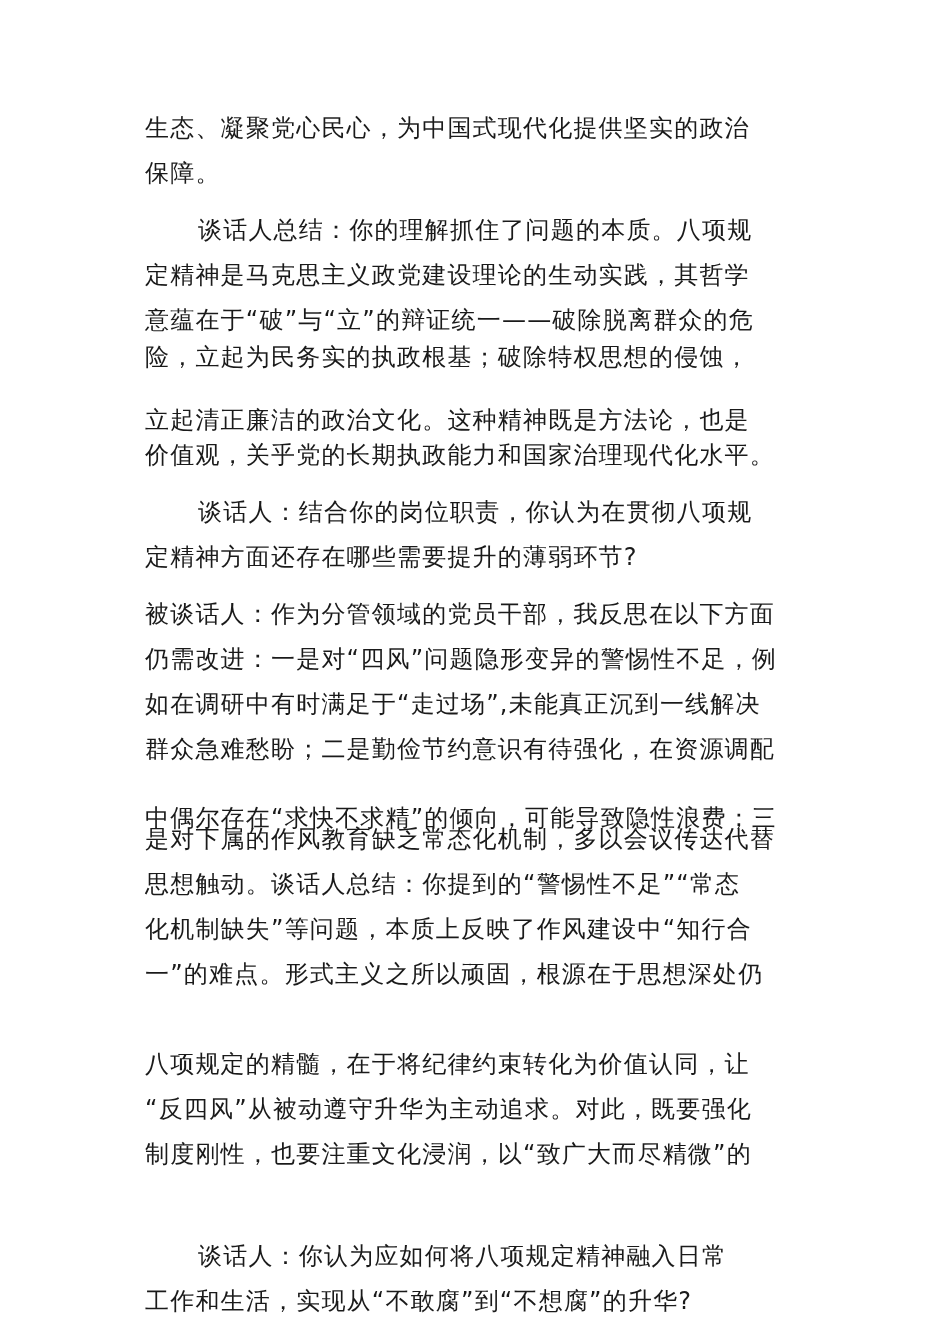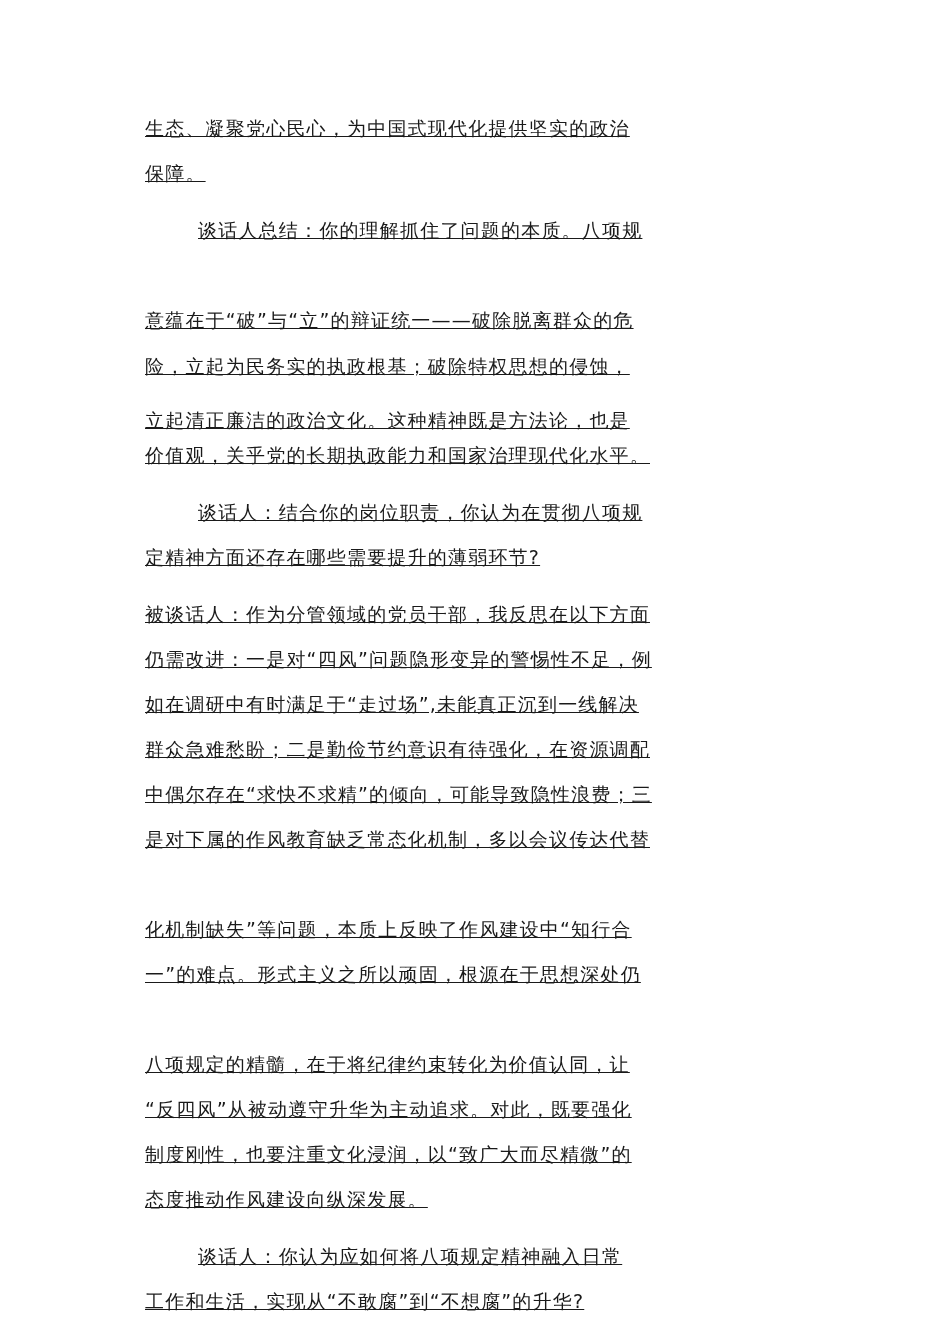--- a/index.html
+++ b/index.html
@@ -1,42 +1,43 @@
 <!DOCTYPE html>
 <html><head>
   <meta charset="utf-8">
   <style>
     html, body { margin: 0; padding: 0; background: #ffffff; }
     body { width: 950px; height: 1344px; overflow: hidden; position: relative;
       font-family: "DejaVu Sans", "Liberation Sans", sans-serif; color: #1a1a1a; }
     .page { position: absolute; left: 0; top: 0; width: 950px; height: 1344px; }
-    .line { position: absolute; left: 145px; font-size: 19px; line-height: 30px;
-      white-space: nowrap; letter-spacing: 1.2px; text-decoration: underline; }
+    .line { position: absolute; left: 145px; font-size: 24px; line-height: 30px;
+      white-space: nowrap; letter-spacing: 1.2px; }
     .indent { left: 198px; }
   </style>
 </head>
 <body>
 
 <div class="page">
   <div class="line" style="top:113px">生态、凝聚党心民心，为中国式现代化提供坚实的政治</div>
   <div class="line" style="top:158px">保障。</div>
   <div class="line indent" style="top:215px">谈话人总结：你的理解抓住了问题的本质。八项规</div>
+  <div class="line" style="top:260px">定精神是马克思主义政党建设理论的生动实践，其哲学</div>
   <div class="line" style="top:305px">意蕴在于“破”与“立”的辩证统一——破除脱离群众的危</div>
-  <div class="line" style="top:351px">险，立起为民务实的执政根基；破除特权思想的侵蚀，</div>
+  <div class="line" style="top:342px">险，立起为民务实的执政根基；破除特权思想的侵蚀，</div>
   <div class="line" style="top:405px">立起清正廉洁的政治文化。这种精神既是方法论，也是</div>
   <div class="line" style="top:440px">价值观，关乎党的长期执政能力和国家治理现代化水平。</div>
   <div class="line indent" style="top:497px">谈话人：结合你的岗位职责，你认为在贯彻八项规</div>
   <div class="line" style="top:542px">定精神方面还存在哪些需要提升的薄弱环节?</div>
   <div class="line" style="top:599px">被谈话人：作为分管领域的党员干部，我反思在以下方面</div>
   <div class="line" style="top:644px">仍需改进：一是对“四风”问题隐形变异的警惕性不足，例</div>
   <div class="line" style="top:689px">如在调研中有时满足于“走过场”,未能真正沉到一线解决</div>
   <div class="line" style="top:734px">群众急难愁盼；二是勤俭节约意识有待强化，在资源调配</div>
-  <div class="line" style="top:779px">中偶尔存在“求快不求精”的倾向，可能导致隐性浪费；三</div>
+  <div class="line" style="top:803px">中偶尔存在“求快不求精”的倾向，可能导致隐性浪费；三</div>
   <div class="line" style="top:824px">是对下属的作风教育缺乏常态化机制，多以会议传达代替</div>
+  <div class="line" style="top:869px">思想触动。谈话人总结：你提到的“警惕性不足”“常态</div>
   <div class="line" style="top:914px">化机制缺失”等问题，本质上反映了作风建设中“知行合</div>
   <div class="line" style="top:959px">一”的难点。形式主义之所以顽固，根源在于思想深处仍</div>
   <div class="line" style="top:1049px">八项规定的精髓，在于将纪律约束转化为价值认同，让</div>
   <div class="line" style="top:1094px">“反四风”从被动遵守升华为主动追求。对此，既要强化</div>
   <div class="line" style="top:1139px">制度刚性，也要注重文化浸润，以“致广大而尽精微”的</div>
-  <div class="line" style="top:1184px">态度推动作风建设向纵深发展。</div>
   <div class="line" style="top:1286px">工作和生活，实现从“不敢腐”到“不想腐”的升华?</div>
   <div class="line indent" style="top:1241px">谈话人：你认为应如何将八项规定精神融入日常</div>
 </div>
 
 </body></html>

